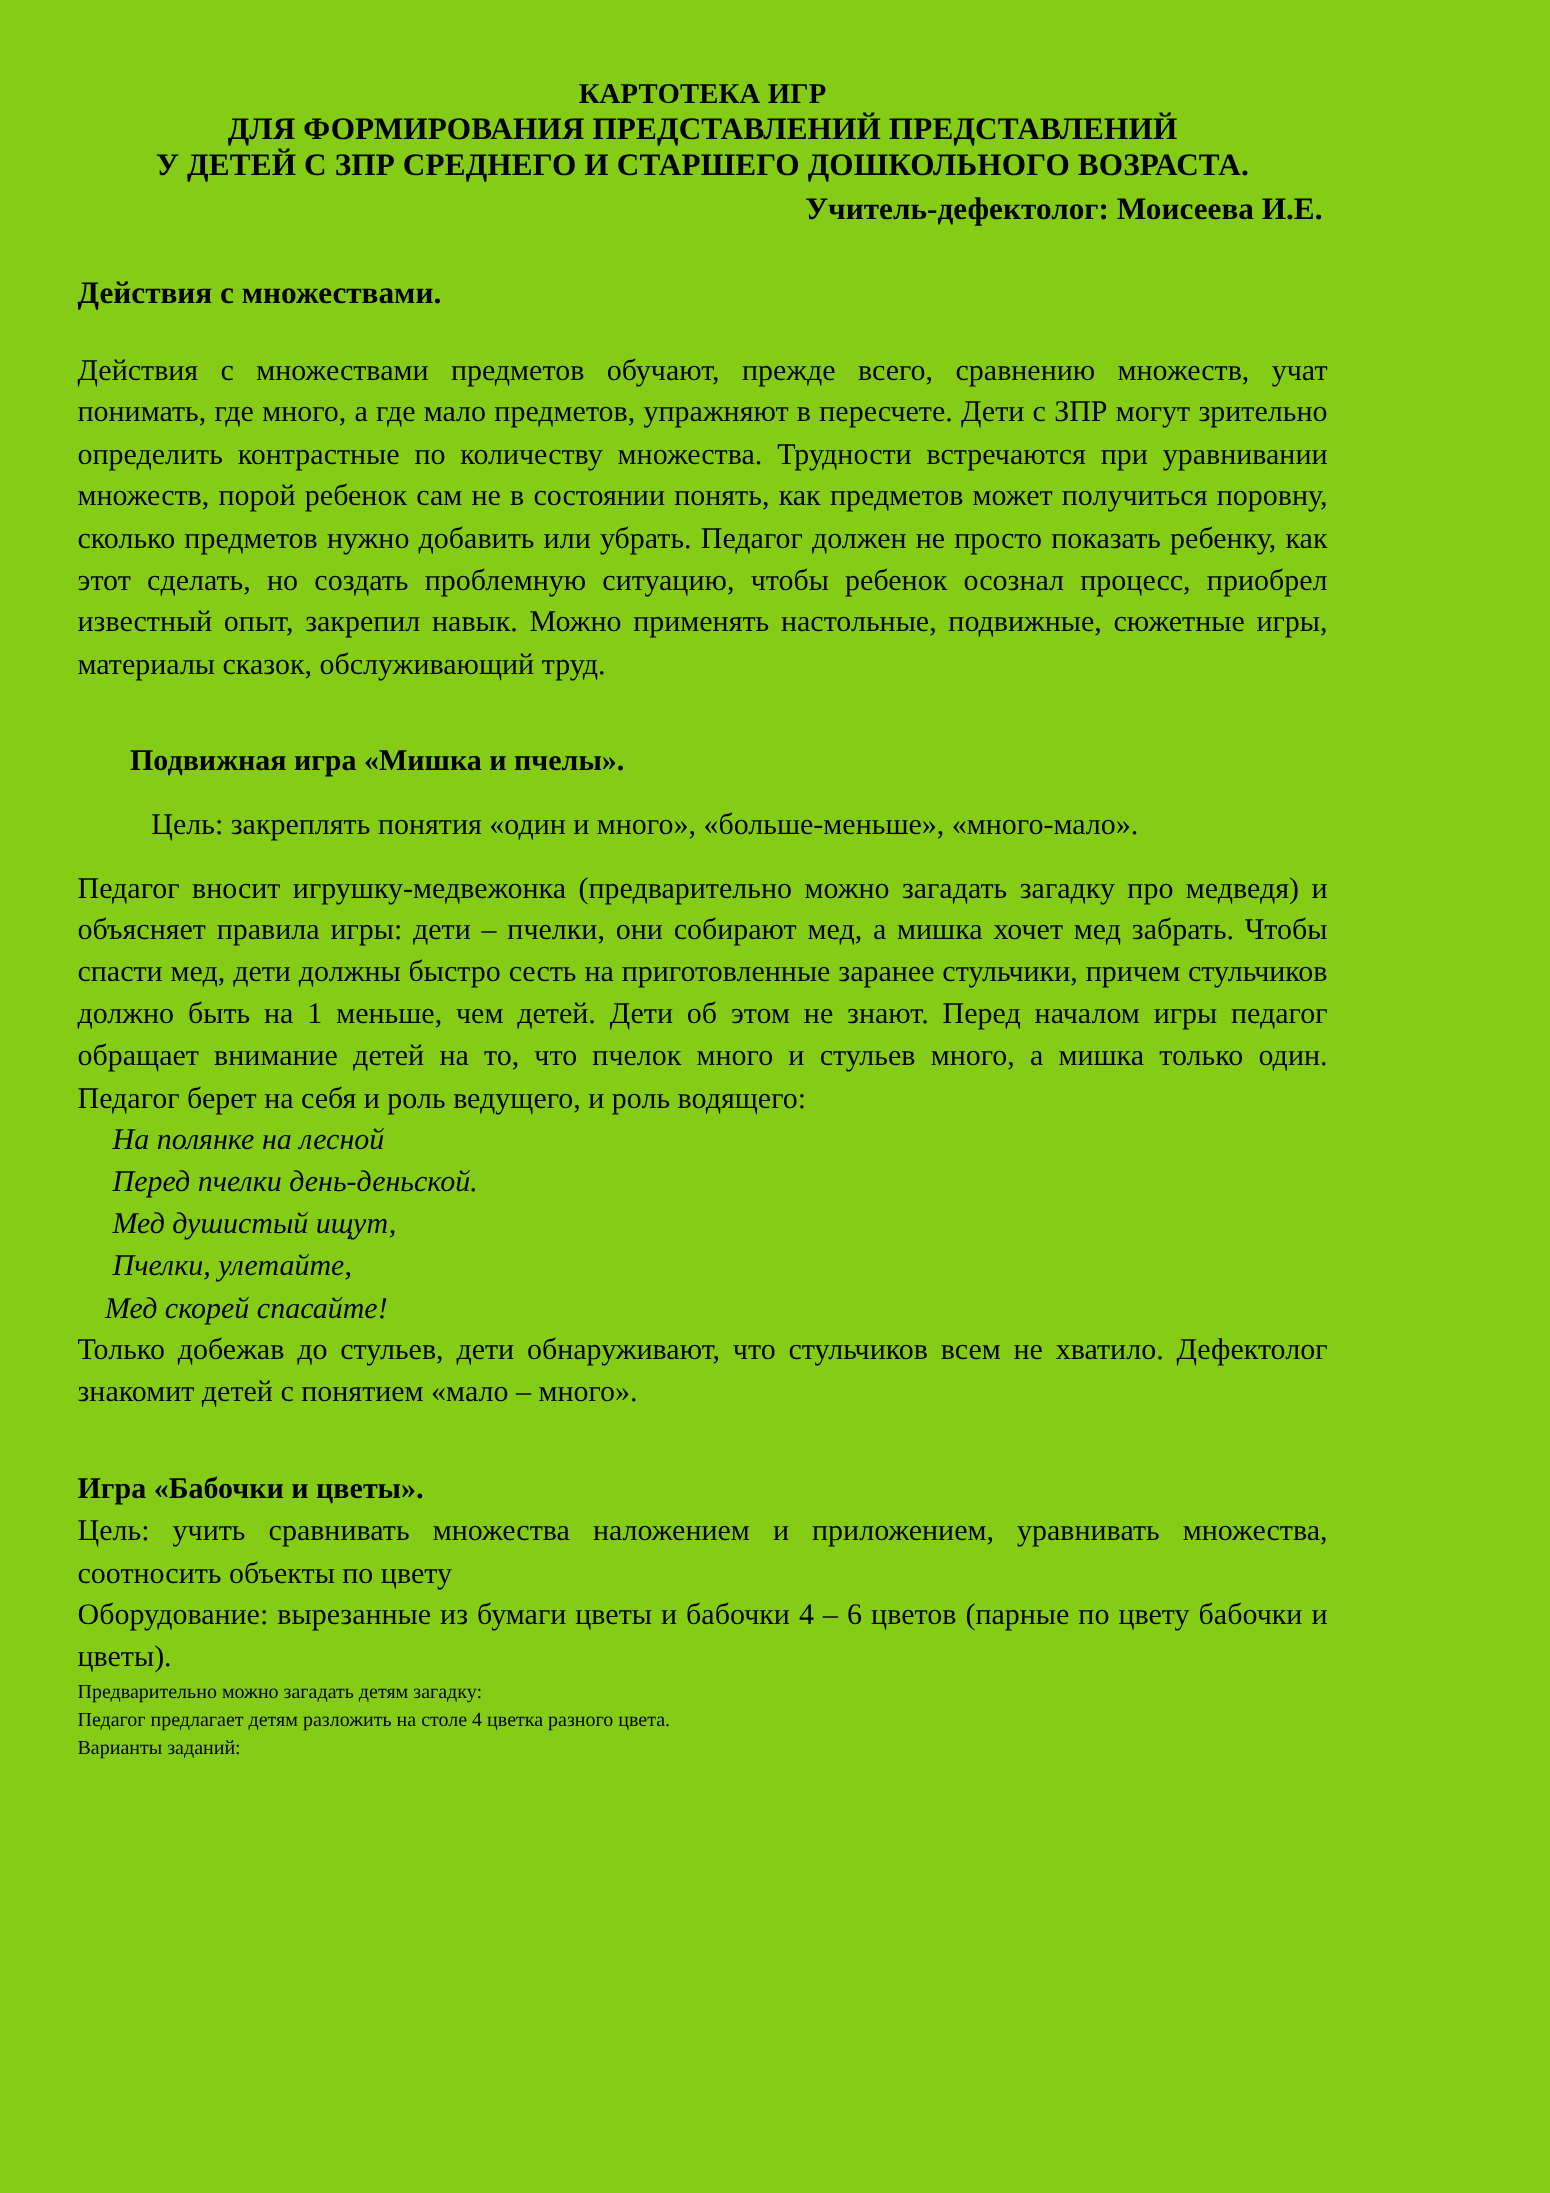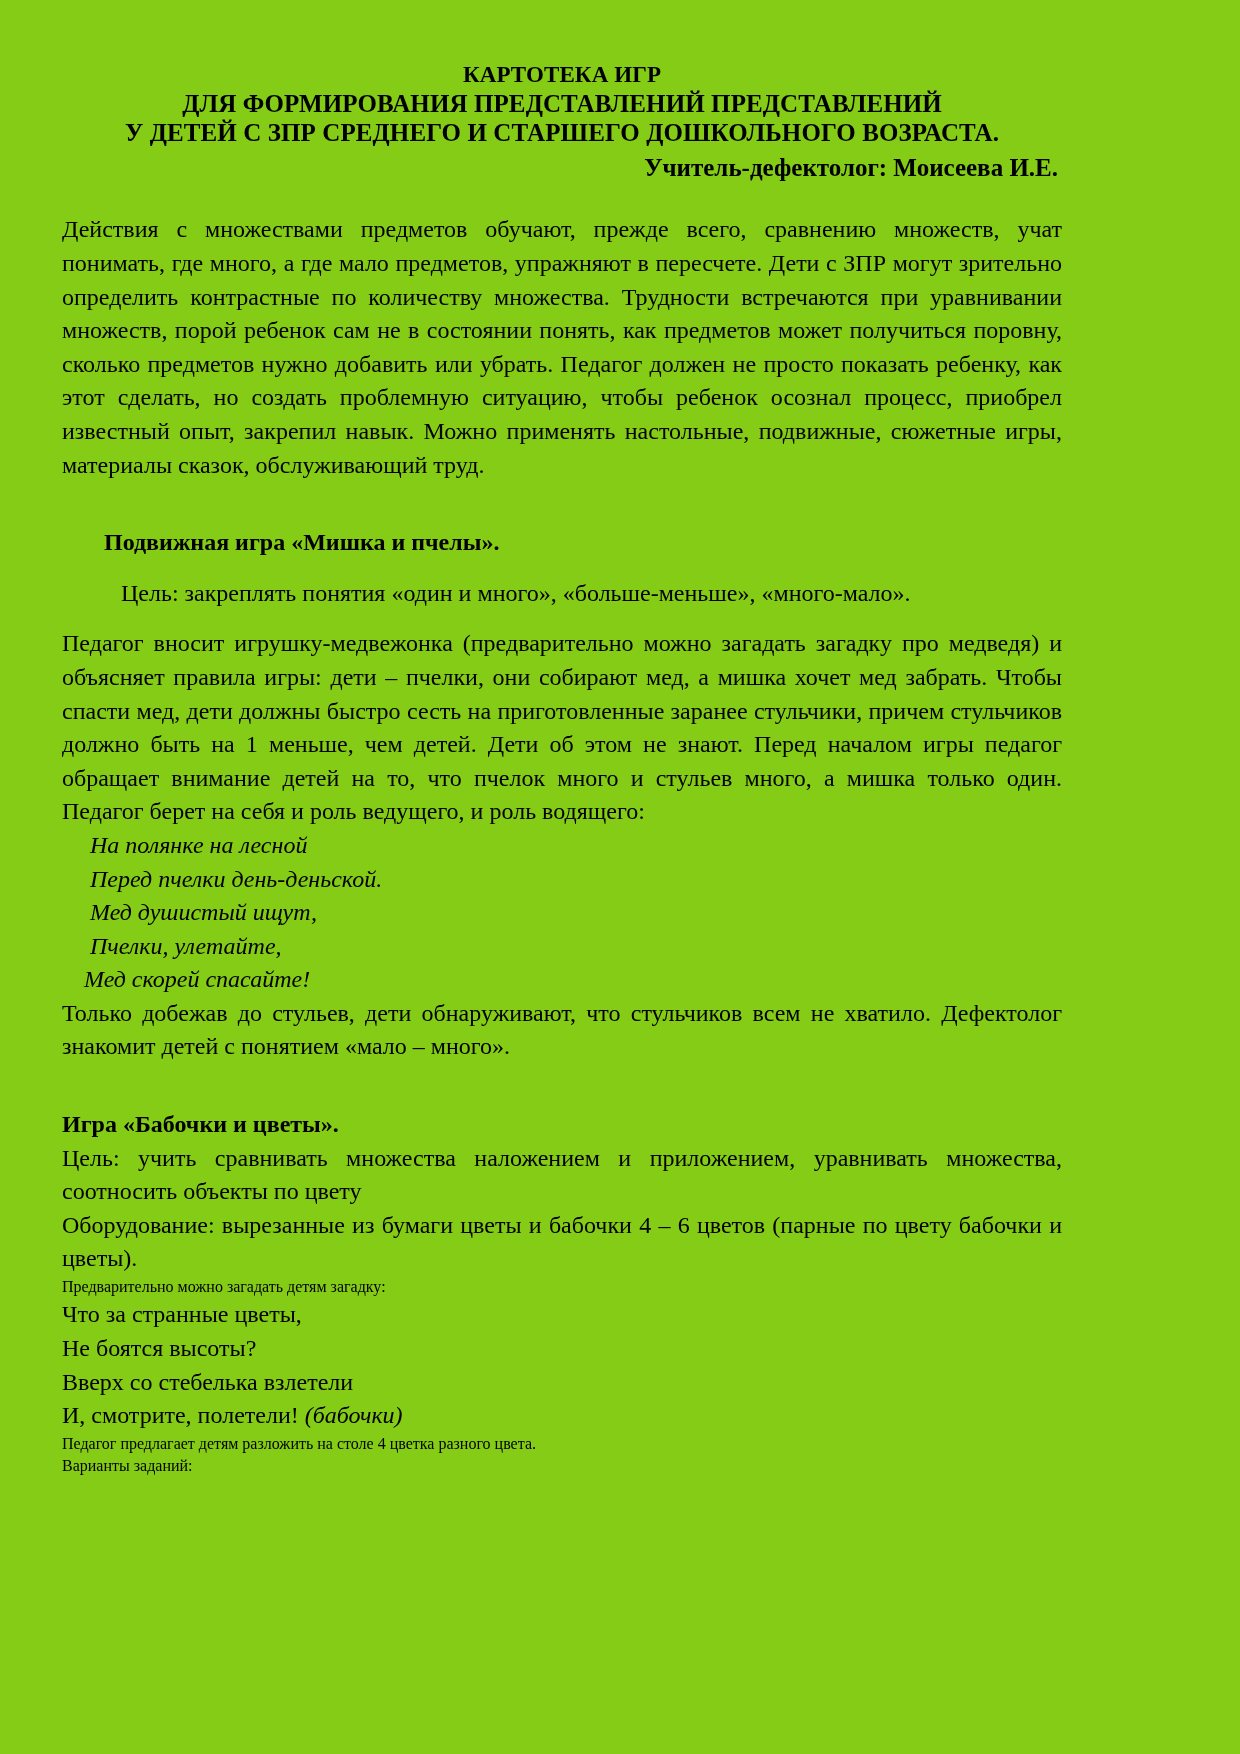--- a/index.html
+++ b/index.html
@@ -126,20 +126,21 @@
   <div class="doc">
 
     <div class="title-block">
       <span class="title-line title-line-1">КАРТОТЕКА ИГР</span>
       <span class="title-line title-line-2">ДЛЯ ФОРМИРОВАНИЯ ПРЕДСТАВЛЕНИЙ ПРЕДСТАВЛЕНИЙ</span>
       <span class="title-line title-line-3">У ДЕТЕЙ С ЗПР СРЕДНЕГО И СТАРШЕГО ДОШКОЛЬНОГО ВОЗРАСТА.</span>
     </div>
 
     <div class="author-line">Учитель-дефектолог: Моисеева И.Е.</div>
 
+    <div class="section-heading">Действия с множествами.</div>
 
     <div class="gap-md"></div>
 
     <p class="body-par">Действия с множествами предметов обучают, прежде всего, сравнению множеств, учат понимать, где много, а где мало предметов, упражняют в пересчете. Дети с ЗПР могут зрительно определить контрастные по количеству множества. Трудности встречаются при уравнивании множеств, порой ребенок сам не в состоянии понять, как предметов может получиться поровну, сколько предметов нужно добавить или убрать. Педагог должен не просто показать ребенку, как этот сделать, но создать проблемную ситуацию, чтобы ребенок осознал процесс, приобрел известный опыт, закрепил навык. Можно применять настольные, подвижные, сюжетные игры, материалы сказок, обслуживающий труд.</p>
 
     <div class="gap-lg"></div>
 
     <div class="game-heading indented">Подвижная игра «Мишка и пчелы».</div>
     <div class="goal-line">Цель: закреплять понятия «один и много», «больше-меньше», «много-мало».</div>
     <p class="body-par">Педагог вносит игрушку-медвежонка (предварительно можно загадать загадку про медведя) и объясняет правила игры: дети – пчелки, они собирают мед, а мишка хочет мед забрать. Чтобы спасти мед, дети должны быстро сесть на приготовленные заранее стульчики, причем стульчиков должно быть на 1 меньше, чем детей. Дети об этом не знают. Перед началом игры педагог обращает внимание детей на то, что пчелок много и стульев много, а мишка только один. Педагог берет на себя и роль ведущего, и роль водящего:</p>
@@ -154,24 +155,18 @@
 
     <p class="body-par">Только добежав до стульев, дети обнаруживают, что стульчиков всем не хватило. Дефектолог знакомит детей с понятием «мало – много».</p>
 
     <div class="gap-lg"></div>
 
     <div class="game-heading">Игра «Бабочки и цветы».</div>
     <p class="body-par">Цель: учить сравнивать множества наложением и приложением, уравнивать множества, соотносить объекты по цвету</p>
     <p class="body-par">Оборудование: вырезанные из бумаги цветы и бабочки 4 – 6  цветов (парные по цвету бабочки и цветы).</p>
     <div class="plain-line">Предварительно можно загадать детям загадку:</div>
 
-    <div>
-      <div class="riddle-line">Что за странные цветы,</div>
-      <div class="riddle-line">Не боятся высоты?</div>
-      <div class="riddle-line">Вверх со стебелька взлетели</div>
-      <div class="riddle-line"><span>И, смотрите, полетели! </span><span class="riddle-answer">(бабочки)</span></div>
-    </div>
 
     <div class="plain-line">Педагог предлагает детям разложить на столе 4 цветка разного цвета.</div>
     <div class="plain-line">Варианты заданий:</div>
 
   </div>
 </div>
 
 </body></html>

